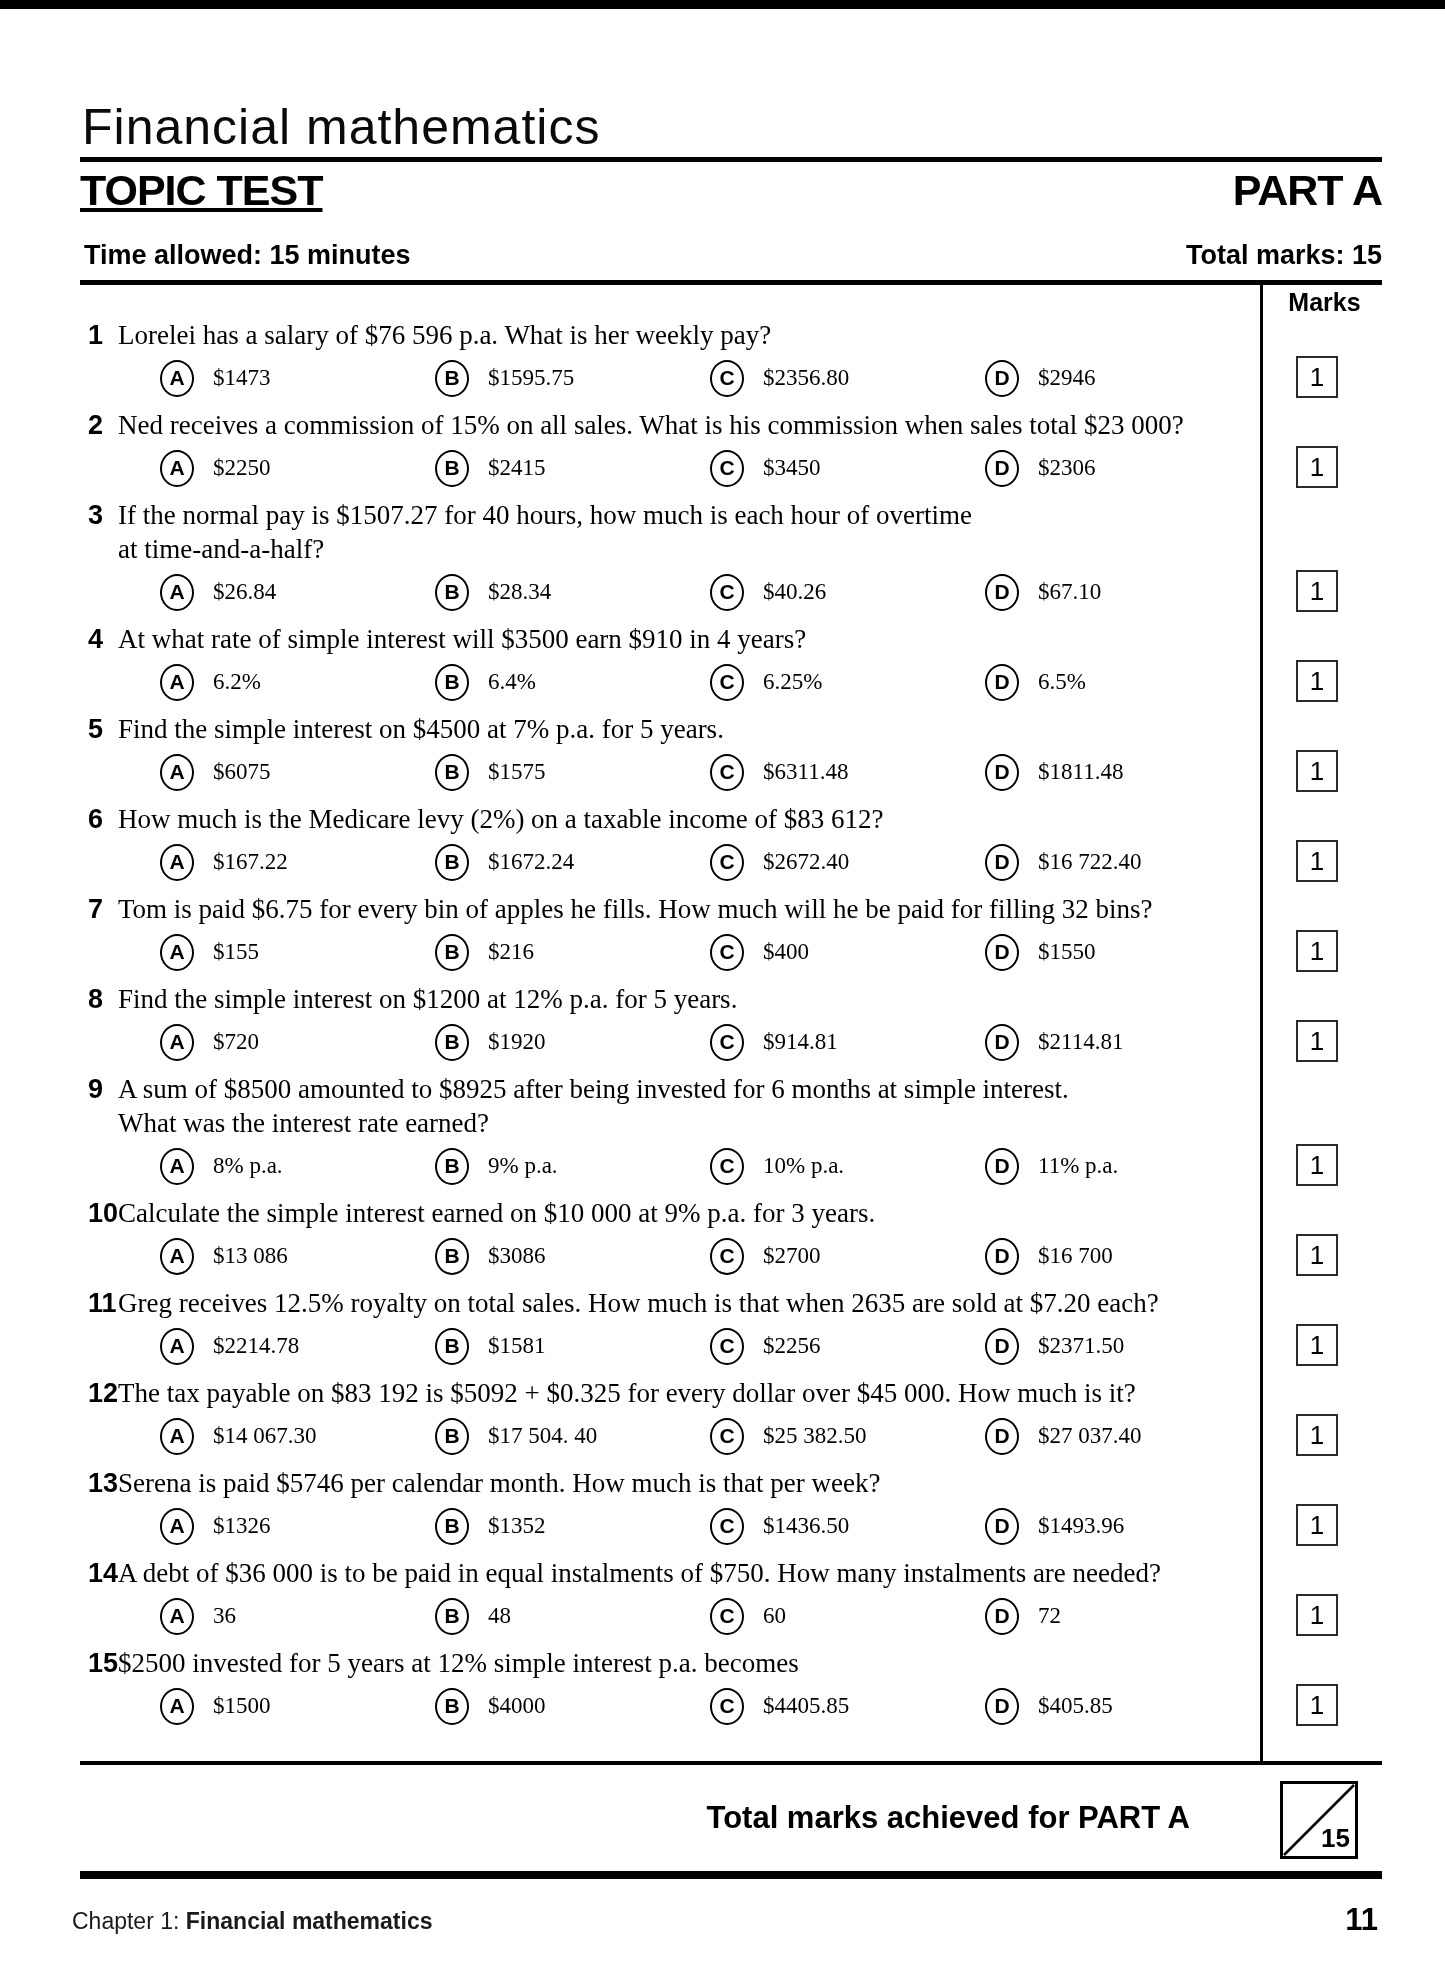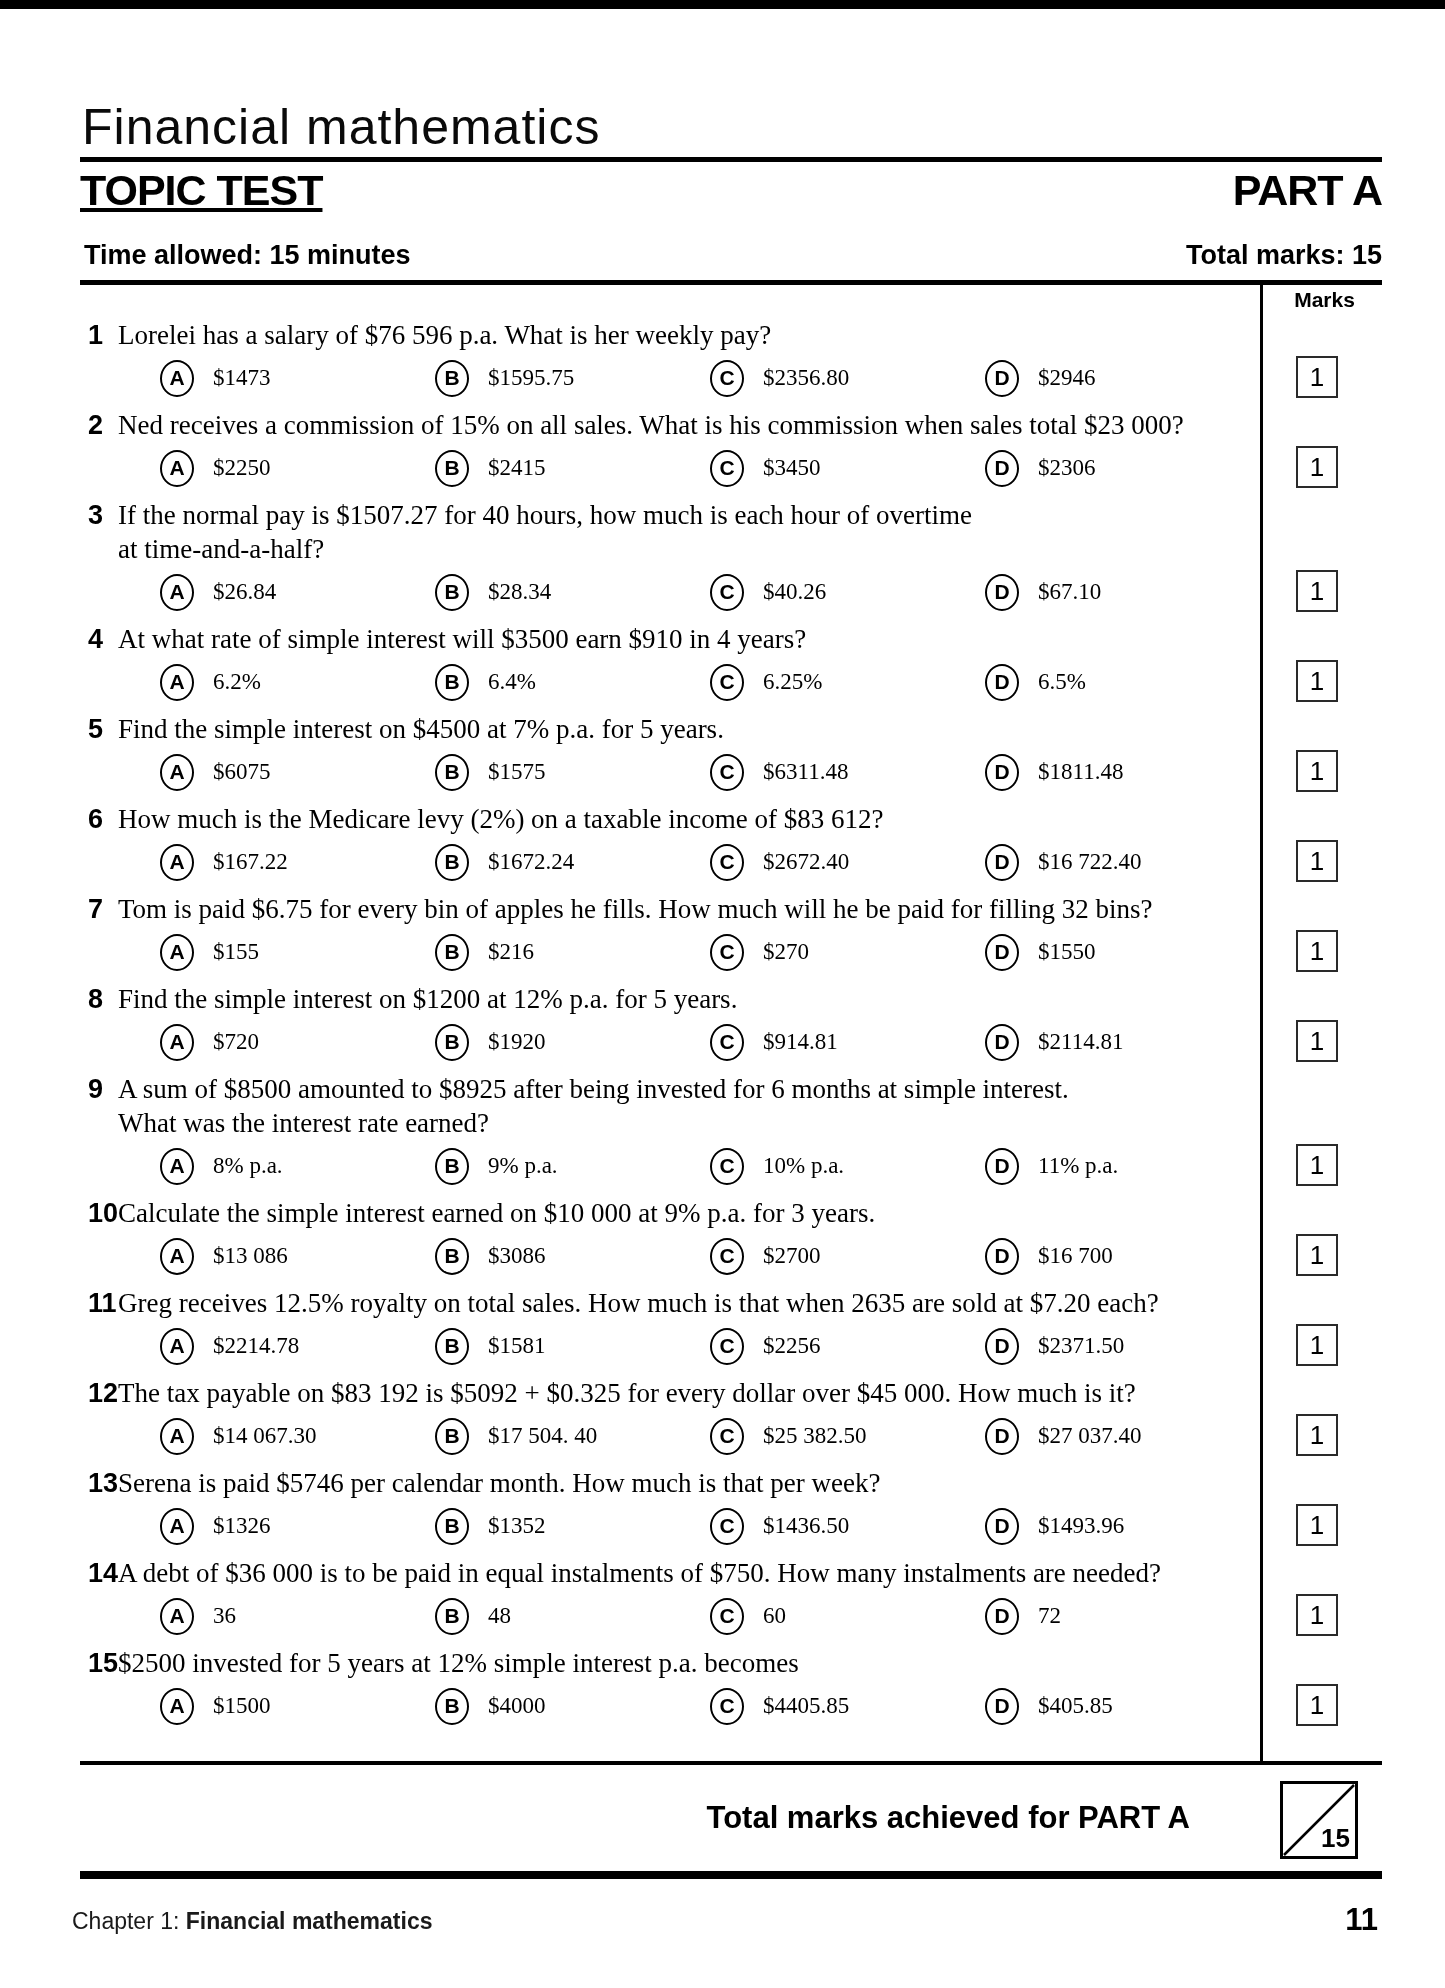--- a/index.html
+++ b/index.html
@@ -28,21 +28,21 @@
   .part-label{right:63px;}
   .time-allowed,.total-marks{
     position:absolute;top:240px;
     font-family:"Liberation Sans",sans-serif;font-weight:700;font-size:27px;
   }
   .time-allowed{left:84px;}
   .total-marks{right:63px;}
   .v-line{position:absolute;left:1260px;top:285px;width:3px;height:1478px;background:#000;}
   .marks-header{
     position:absolute;left:1262px;top:288px;width:125px;text-align:center;
-    font-family:"Liberation Sans",sans-serif;font-weight:700;font-size:21px;
+    font-family:"Liberation Sans",sans-serif;font-weight:700;font-size:25px;
   }
   .questions{position:absolute;left:80px;top:318px;width:1180px;}
   .question{position:relative;margin-bottom:10px;}
   .q-num{
     position:absolute;left:8px;top:2px;
     font-family:"Liberation Sans",sans-serif;font-weight:700;font-size:27px;
   }
   .q-body{margin-left:38px;}
   .q-line{font-size:27px;line-height:34px;white-space:nowrap;}
   .q-options{display:flex;margin-top:6px;height:40px;padding-left:42px;}
@@ -287,21 +287,21 @@
           <div class="q-option">
     <span class="opt-circle">A</span>
     <span class="opt-value">$155</span>
   </div>
           <div class="q-option">
     <span class="opt-circle">B</span>
     <span class="opt-value">$216</span>
   </div>
           <div class="q-option">
     <span class="opt-circle">C</span>
-    <span class="opt-value">$270</span>
+    <span class="opt-value">$400</span>
   </div>
           <div class="q-option">
     <span class="opt-circle">D</span>
     <span class="opt-value">$1550</span>
   </div>
         </div>
     </div>
     <div class="mark-box">
       <span class="mark-val">1</span>
     </div>

